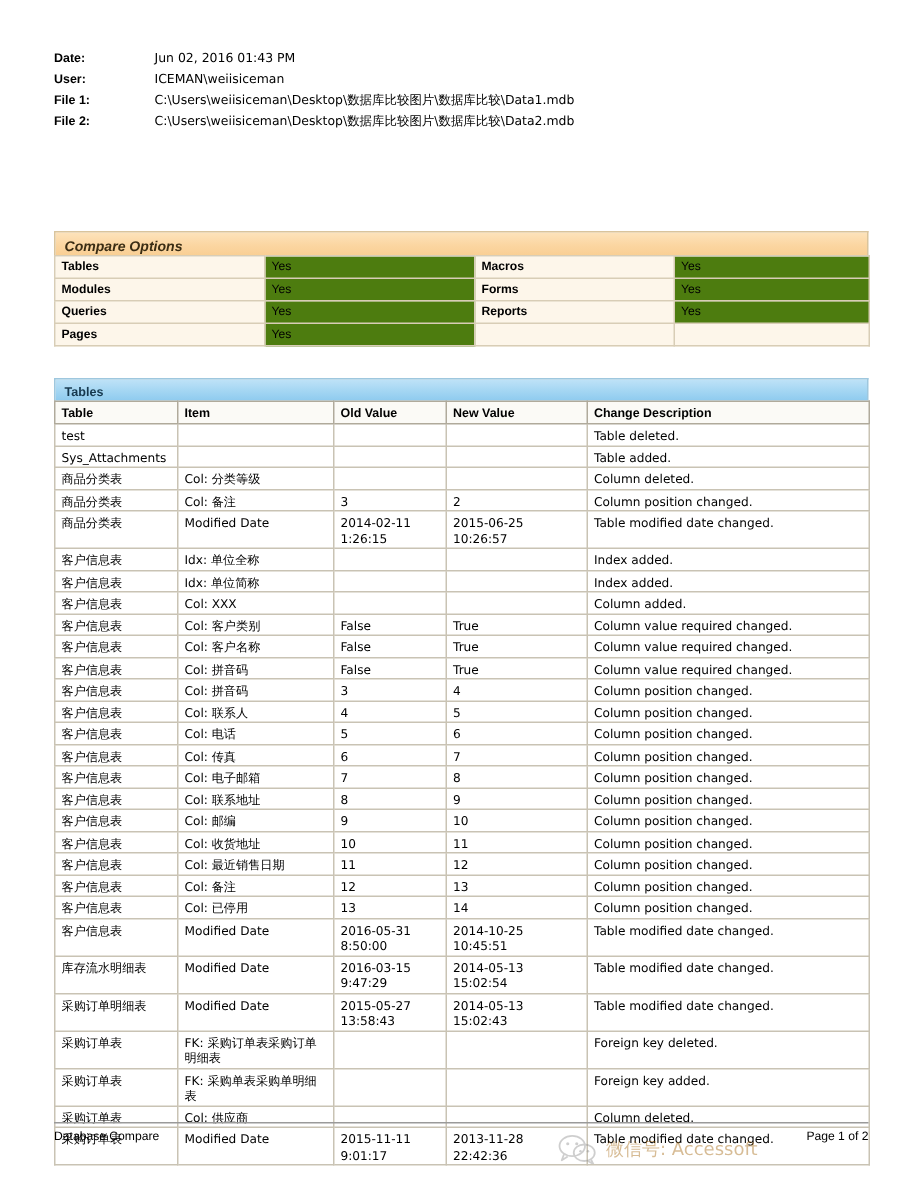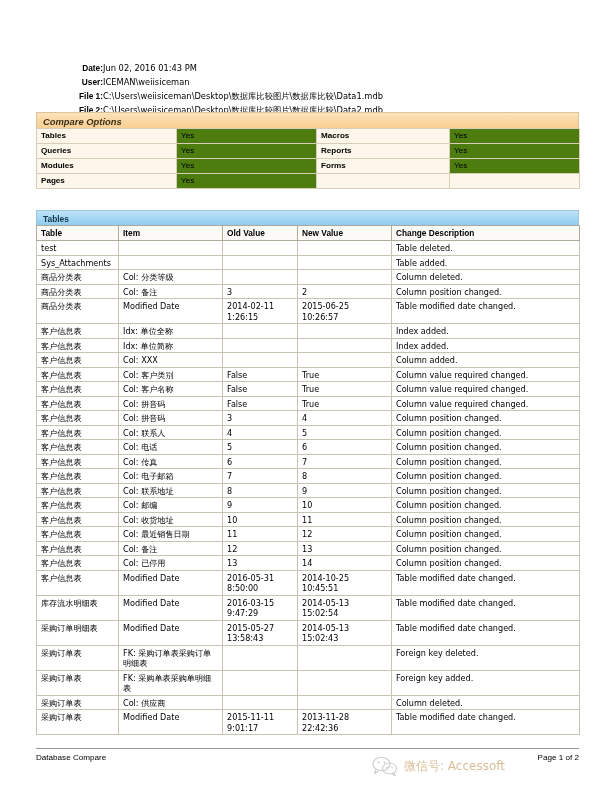--- a/index.html
+++ b/index.html
@@ -22,38 +22,38 @@
   .report-title {
     position: absolute;
     left: 36px; top: 22px;
     font-size: 15.5px;
     font-weight: bold;
     letter-spacing: 0.2px;
     color: #000;
   }
   .meta {
     position: absolute;
-    left: 36px; top: 62px;
+    left: 36px; top: 32px;
     width: 540px;
-    text-align: right;
   }
   .meta-row { display: flex; line-height: 13.5px; height: 13.5px; margin-bottom: 0.5px; }
   .meta-label { width: 67px; font-size: 8.3px; font-weight: bold; color: #000; }
   .meta-value { font-size: 8.3px; color: #000; white-space: nowrap; }
 
   
   .section { position: absolute; left: 36px; width: 543px; }
   .sec-head {
     height: 15px;
     padding: 1px 6px 0 6px;
     font-size: 8.6px;
     font-weight: bold;
     line-height: 14px;
     border: 1px solid #c6b79a;
     border-bottom: none;
+    margin-top: 42px;
   }
   .sec-head.opts {
     background: linear-gradient(to bottom, #fde3bb 0%, #fbd6a2 55%, #f9cf94 100%);
     color: #3a2d14;
     font-style: italic;
     font-size: 9.4px;
     height: 16px;
     line-height: 15px;
     border: 1px solid #d9c49c;
     border-bottom: none;
@@ -168,29 +168,29 @@
           <col style="width:130px">
       </colgroup>
       <tbody id="opts-body">
           <tr>
             <td class="k">Tables</td>
             <td class="v">Yes</td>
             <td class="k">Macros</td>
             <td class="v">Yes</td>
           </tr>
           <tr>
+            <td class="k">Modules</td>
+            <td class="v">Yes</td>
+            <td class="k">Forms</td>
+            <td class="v">Yes</td>
+          </tr>
+          <tr>
             <td class="k">Queries</td>
             <td class="v">Yes</td>
             <td class="k">Reports</td>
-            <td class="v">Yes</td>
-          </tr>
-          <tr>
-            <td class="k">Modules</td>
-            <td class="v">Yes</td>
-            <td class="k">Forms</td>
             <td class="v">Yes</td>
           </tr>
           <tr>
             <td class="k">Pages</td>
             <td class="v">Yes</td>
             <td class="blank"></td>
             <td class="blank"></td>
           </tr>
         </tbody>
     </table>

